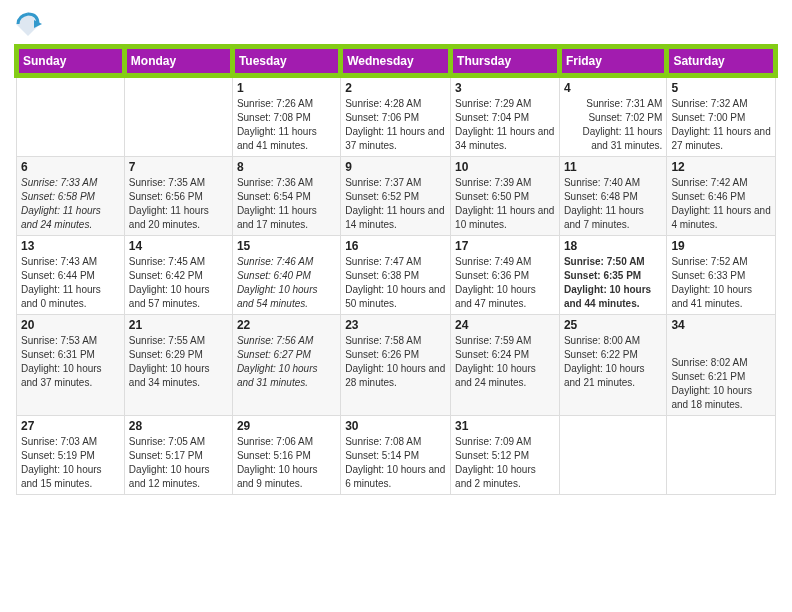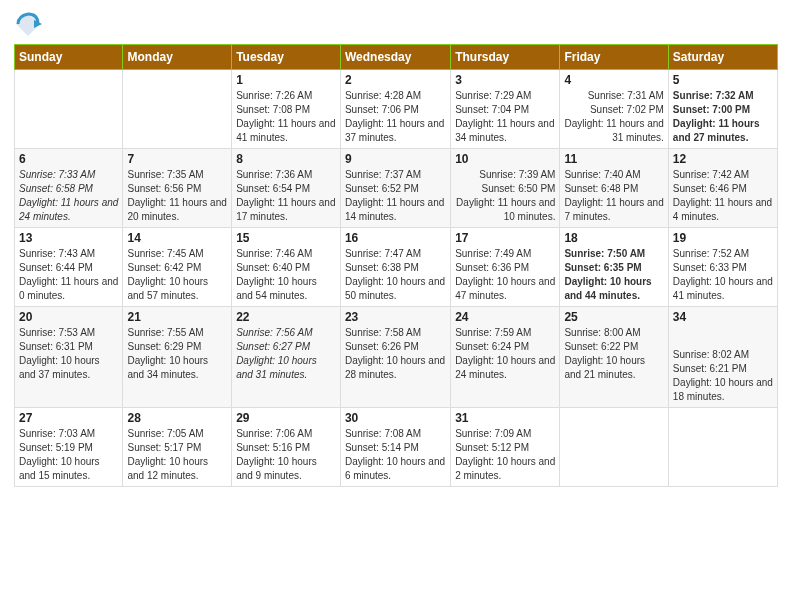--- a/index.html
+++ b/index.html
@@ -51,27 +51,27 @@
     .location {
       font-size: 13px;
       color: #444;
     }
     .calendar {
       width: 100%;
       border-collapse: collapse;
       border: 1px solid #ccc;
     }
     .calendar th {
-      background-color: #a16207;
+      background-color: #a21caf;
       color: #fff;
       font-size: 12px;
       font-weight: bold;
       padding: 5px 4px;
       text-align: left;
-      border: 1px solid #84cc16;
+      border: 5px solid #84cc16;
     }
     .calendar td {
       vertical-align: top;
       border: 1px solid #ddd;
       padding: 3px 4px;
       font-size: 10px;
       color: #333;
       width: 113px;
       min-height: 80px;
       background: #fff;
@@ -156,21 +156,21 @@
 Daylight: 11 hours and 34 minutes.</div>
           </td>
           <td>
             <span class="day-num">4</span>
             <div class="day-info" style="white-space: pre-line; text-align: right;">Sunrise: 7:31 AM
 Sunset: 7:02 PM
 Daylight: 11 hours and 31 minutes.</div>
           </td>
           <td>
             <span class="day-num">5</span>
-            <div class="day-info" style="white-space: pre-line; font-weight: bold;">Sunrise: 7:32 AM
+            <div class="day-info" style="white-space: pre-line;">Sunrise: 7:32 AM
 Sunset: 7:00 PM
 Daylight: 11 hours and 27 minutes.</div>
           </td>
         </tr>
         <tr>
           <td>
             <span class="day-num">6</span>
             <div class="day-info" style="white-space: pre-line; font-style: italic;">Sunrise: 7:33 AM
 Sunset: 6:58 PM
 Daylight: 11 hours and 24 minutes.</div>
@@ -188,21 +188,21 @@
 Daylight: 11 hours and 17 minutes.</div>
           </td>
           <td>
             <span class="day-num">9</span>
             <div class="day-info" style="white-space: pre-line;">Sunrise: 7:37 AM
 Sunset: 6:52 PM
 Daylight: 11 hours and 14 minutes.</div>
           </td>
           <td>
             <span class="day-num">10</span>
-            <div class="day-info" style="white-space: pre-line; text-align: right;">Sunrise: 7:39 AM
+            <div class="day-info" style="white-space: pre-line;">Sunrise: 7:39 AM
 Sunset: 6:50 PM
 Daylight: 11 hours and 10 minutes.</div>
           </td>
           <td>
             <span class="day-num">11</span>
             <div class="day-info" style="white-space: pre-line;">Sunrise: 7:40 AM
 Sunset: 6:48 PM
 Daylight: 11 hours and 7 minutes.</div>
           </td>
           <td>
@@ -220,21 +220,21 @@
 Daylight: 11 hours and 0 minutes.</div>
           </td>
           <td>
             <span class="day-num">14</span>
             <div class="day-info" style="white-space: pre-line;">Sunrise: 7:45 AM
 Sunset: 6:42 PM
 Daylight: 10 hours and 57 minutes.</div>
           </td>
           <td>
             <span class="day-num">15</span>
-            <div class="day-info" style="white-space: pre-line;">Sunrise: 7:46 AM
+            <div class="day-info" style="white-space: pre-line; font-style: italic;">Sunrise: 7:46 AM
 Sunset: 6:40 PM
 Daylight: 10 hours and 54 minutes.</div>
           </td>
           <td>
             <span class="day-num">16</span>
             <div class="day-info" style="white-space: pre-line;">Sunrise: 7:47 AM
 Sunset: 6:38 PM
 Daylight: 10 hours and 50 minutes.</div>
           </td>
           <td>

